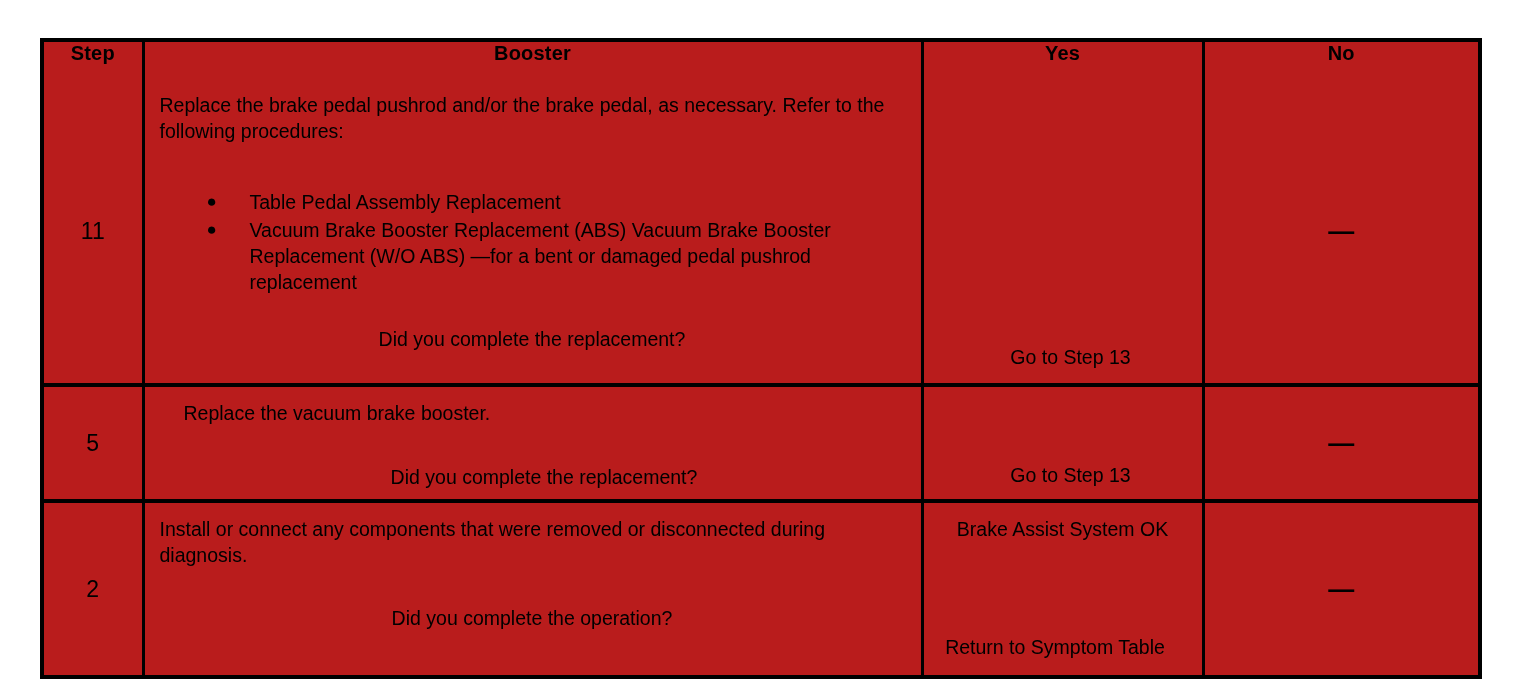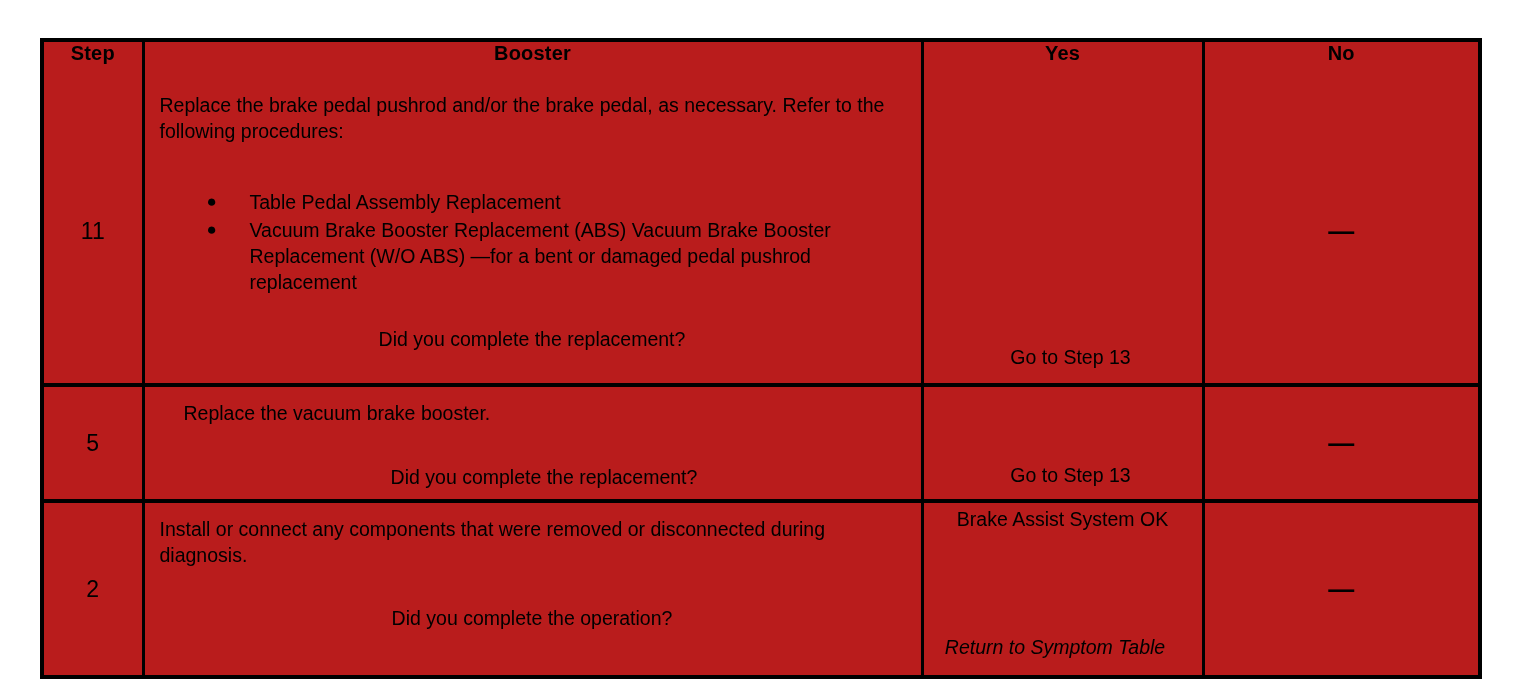--- a/index.html
+++ b/index.html
@@ -111,22 +111,22 @@
   
   .r11 .action-cell { height: 292px; }
   .r11 .yes-inner { bottom: 12px; }
 
   
   .r12 .action-cell { height: 100px; padding-left: 31px; }
   .r12 .yes-inner { bottom: 10px; }
 
   
   .r13 .action-cell { height: 160px; }
-  .r13 .yes-block-top { position: absolute; left: 0; right: 0; top: 4px; }
-  .r13 .yes-block-bottom { position: absolute; left: 0; right: 15px; bottom: 14px; font-style: italic; }
+  .r13 .yes-block-top { position: absolute; left: 0; right: 0; top: 14px; }
+  .r13 .yes-block-bottom { position: absolute; left: 0; right: 15px; bottom: 14px; }
 
   
   .intro-line { margin: 8px; }
   .bullet-list {
     list-style: none;
     margin: 0;
     padding: 0;
   }
   .bullet-list li {
     position: relative;

